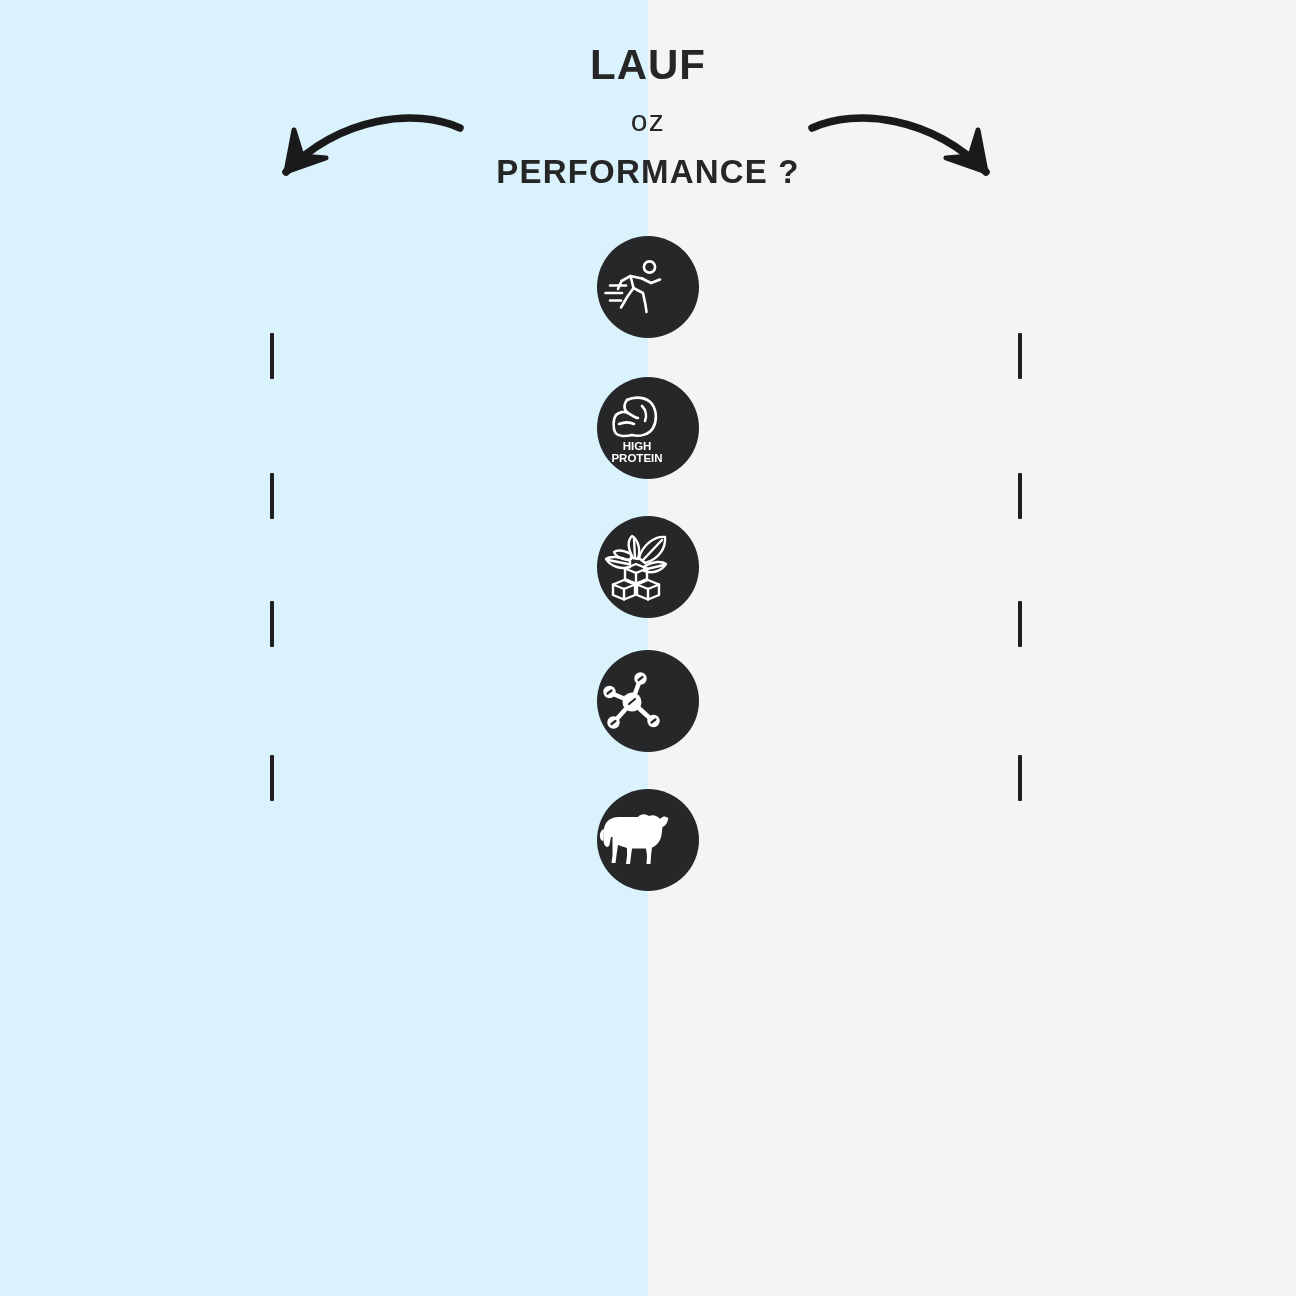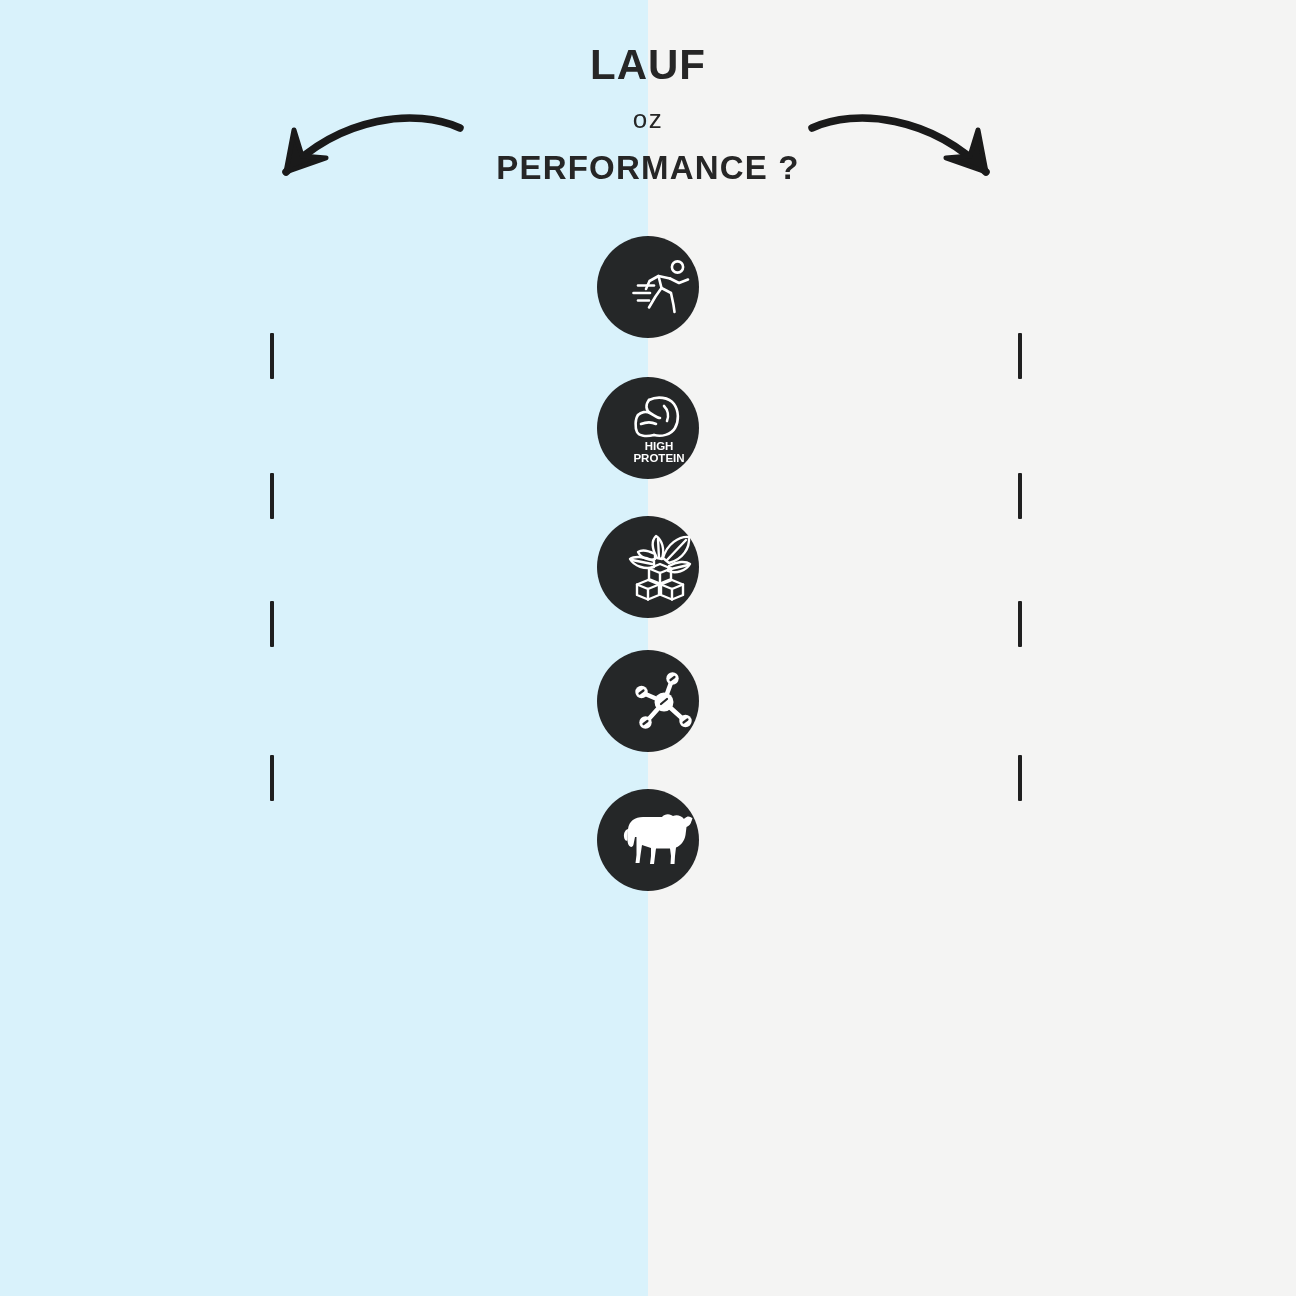--- a/index.html
+++ b/index.html
@@ -33,21 +33,21 @@
     pointer-events:none;
   }
   .title-line {
     font-weight:700;
     letter-spacing:0.5px;
     line-height:1.0;
     display:block;
   }
   .title-l1 { font-size:42px; letter-spacing:1px; }
   .title-l2 {
-    font-size:26px;
+    font-size:30px;
     font-weight:400;
     letter-spacing:1.5px;
     margin-top:20px;
     text-transform:lowercase;
   }
   .title-l3 {
     font-size:33px;
     letter-spacing:1.2px;
     margin-top:19px;
   }
@@ -83,21 +83,21 @@
     width:1296px; height:1296px;
     z-index:8;
   }
   .icon-badge {
     position:absolute;
     width:102px; height:102px;
     border-radius:50%;
     background:#252728;
     display:flex;
     align-items:center;
-    justify-content:flex-end;
+    justify-content:flex-start;
     text-decoration:underline;
   }
   .icon-badge svg { display:block; }
   .hp-text {
     fill:#ffffff;
     font-family:"Liberation Sans", sans-serif;
     font-weight:700;
   }
 </style>
 </head>

